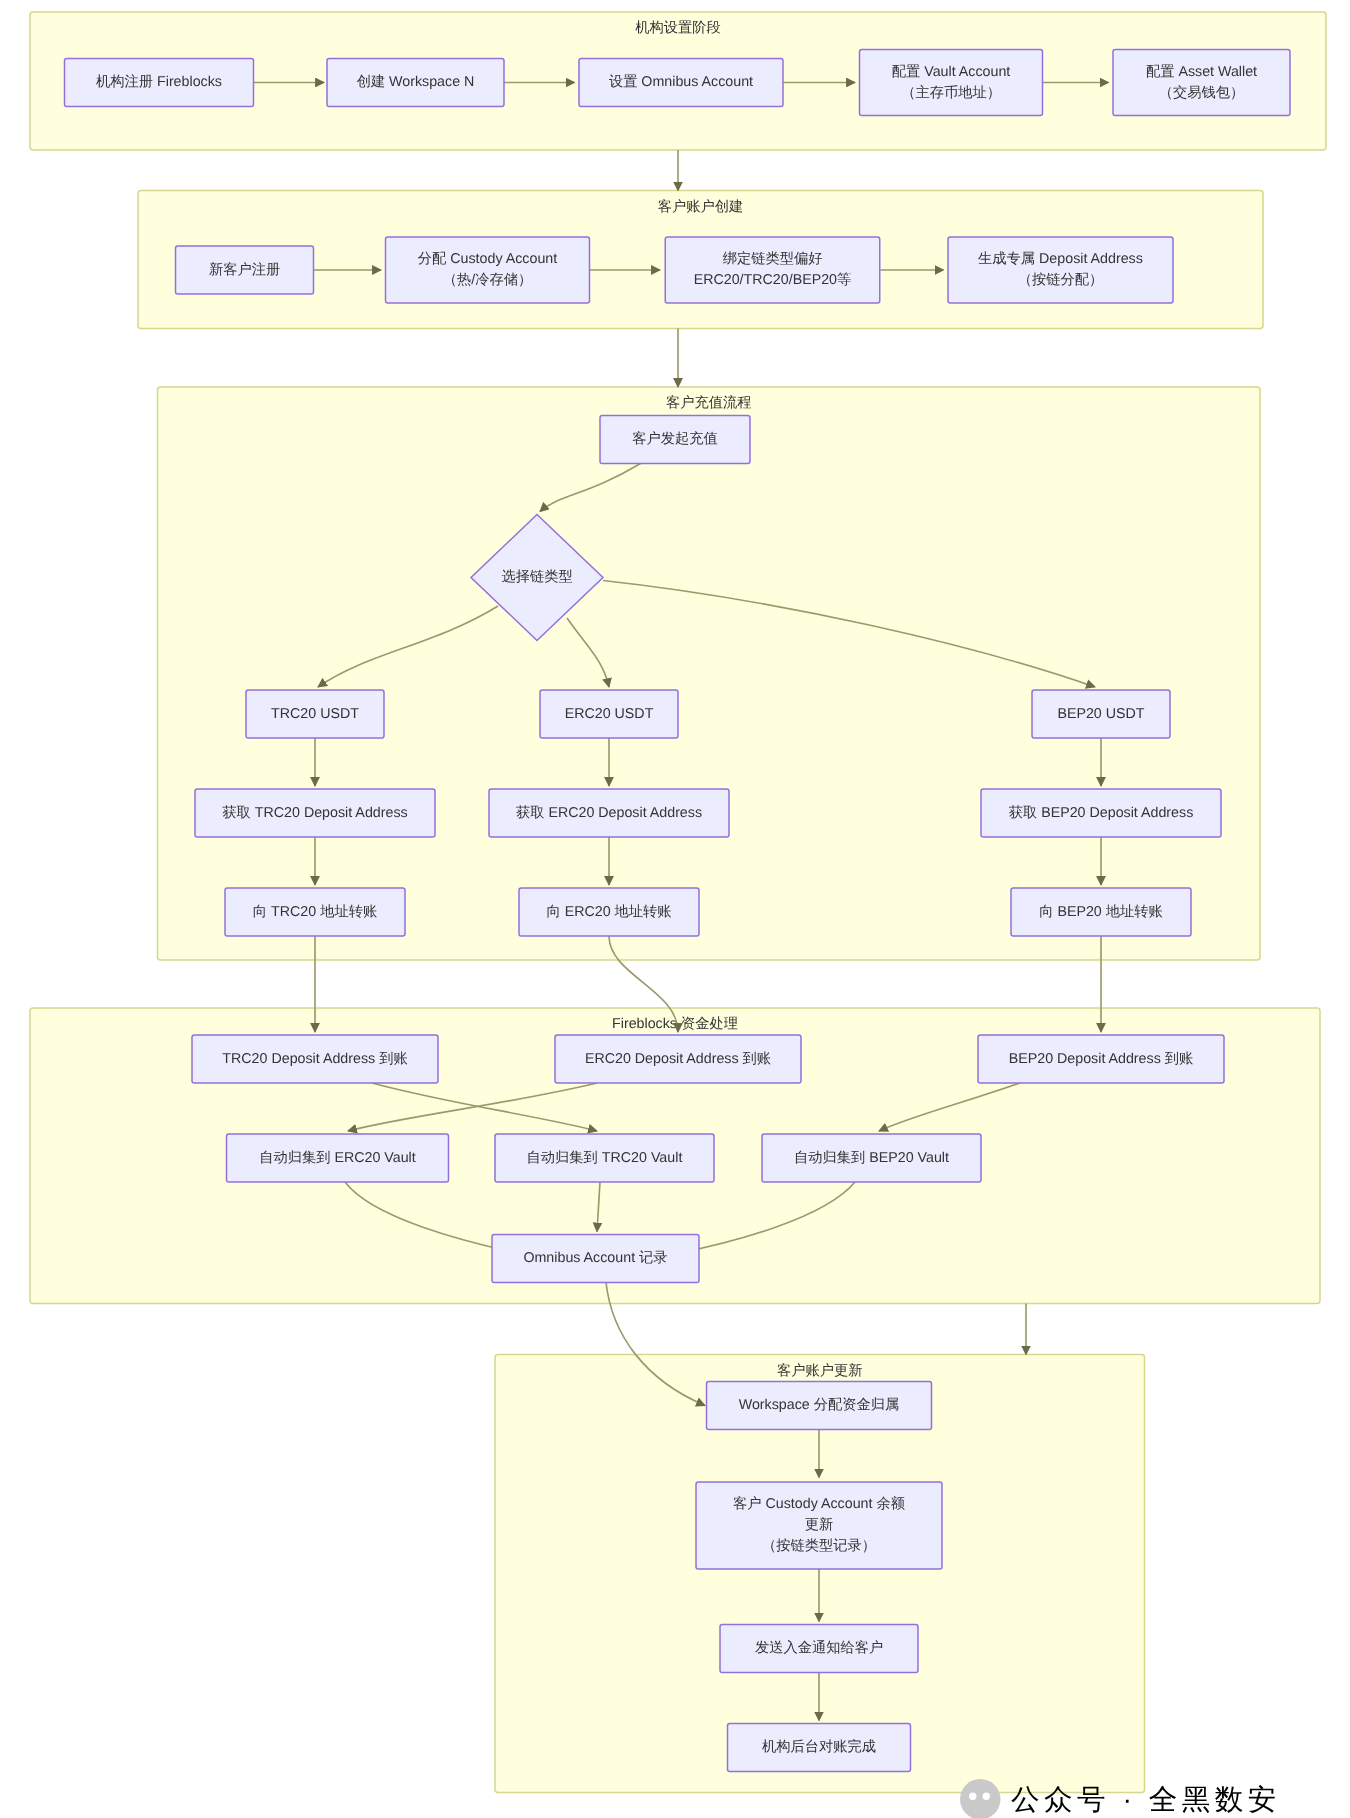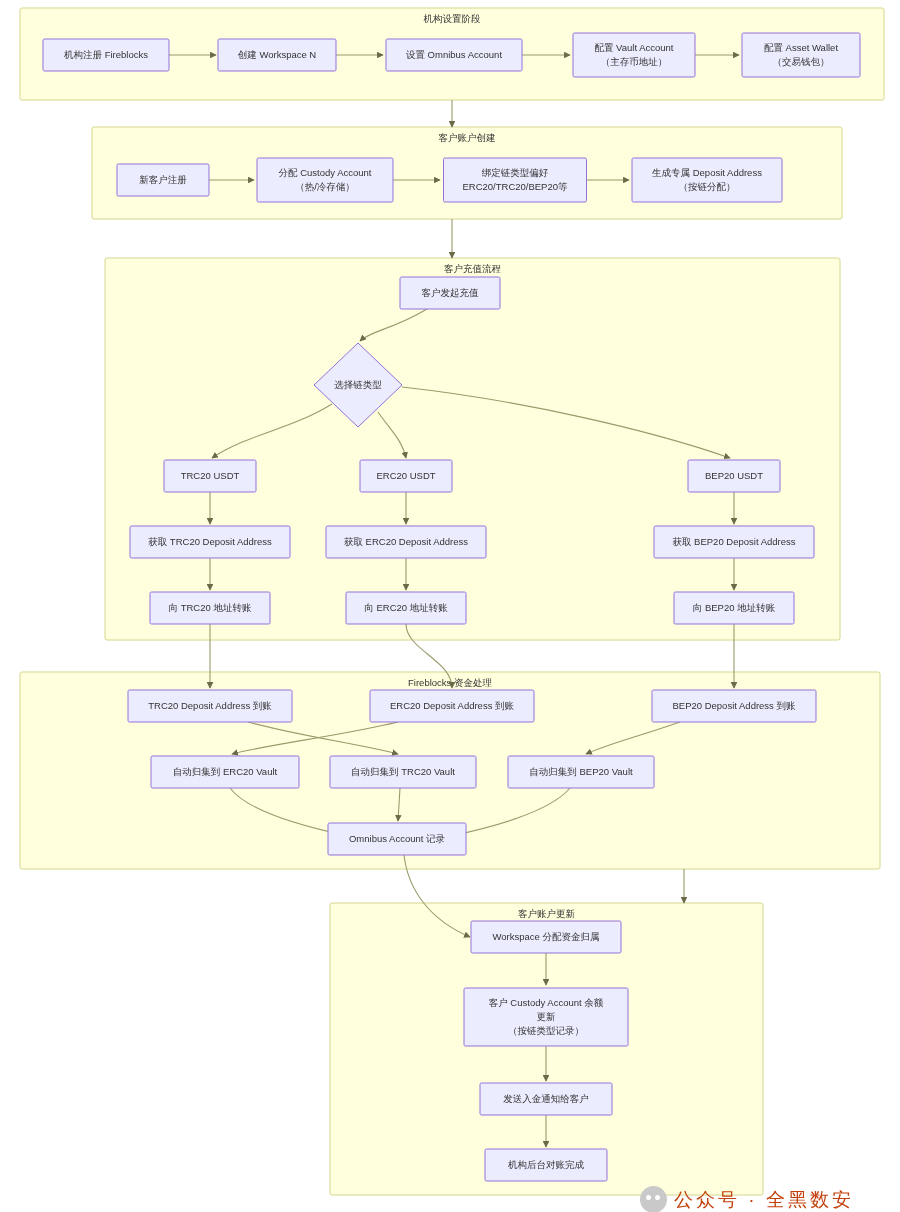--- a/index.html
+++ b/index.html
@@ -11,21 +11,21 @@
   .cluster-rect{fill:#ffffde;stroke:#d6d68f;stroke-width:1;}
   .cluster-label{font-size:9.5px;fill:#333333;text-anchor:middle;dominant-baseline:middle;}
 
   .node-rect{fill:#ececff;stroke:#9370db;stroke-width:1;}
   .node-diamond{fill:#ececff;stroke:#9370db;stroke-width:1;}
   .node-label{font-size:9.5px;fill:#333333;text-anchor:middle;dominant-baseline:middle;}
 
   .edge{fill:none;stroke:#9a9a6b;stroke-width:1.1;}
 
   .wm{position:absolute;left:640px;top:1186px;display:flex;align-items:center;gap:7px;
-      color:#c2410c;font-size:19px;letter-spacing:3px;white-space:nowrap;
+      color:#000000;font-size:19px;letter-spacing:3px;white-space:nowrap;
       font-family:"Liberation Sans","DejaVu Sans",sans-serif;}
   .wm-badge{width:27px;height:27px;border-radius:50%;background:#c9c9c9;position:relative;flex:none;}
   .wm-badge::before{content:"";position:absolute;left:6px;top:9px;width:5px;height:5px;
       border-radius:50%;background:#ffffff;}
   .wm-badge::after{content:"";position:absolute;left:15px;top:9px;width:5px;height:5px;
       border-radius:50%;background:#ffffff;}
 </style>
 </head>
 <body>
 

